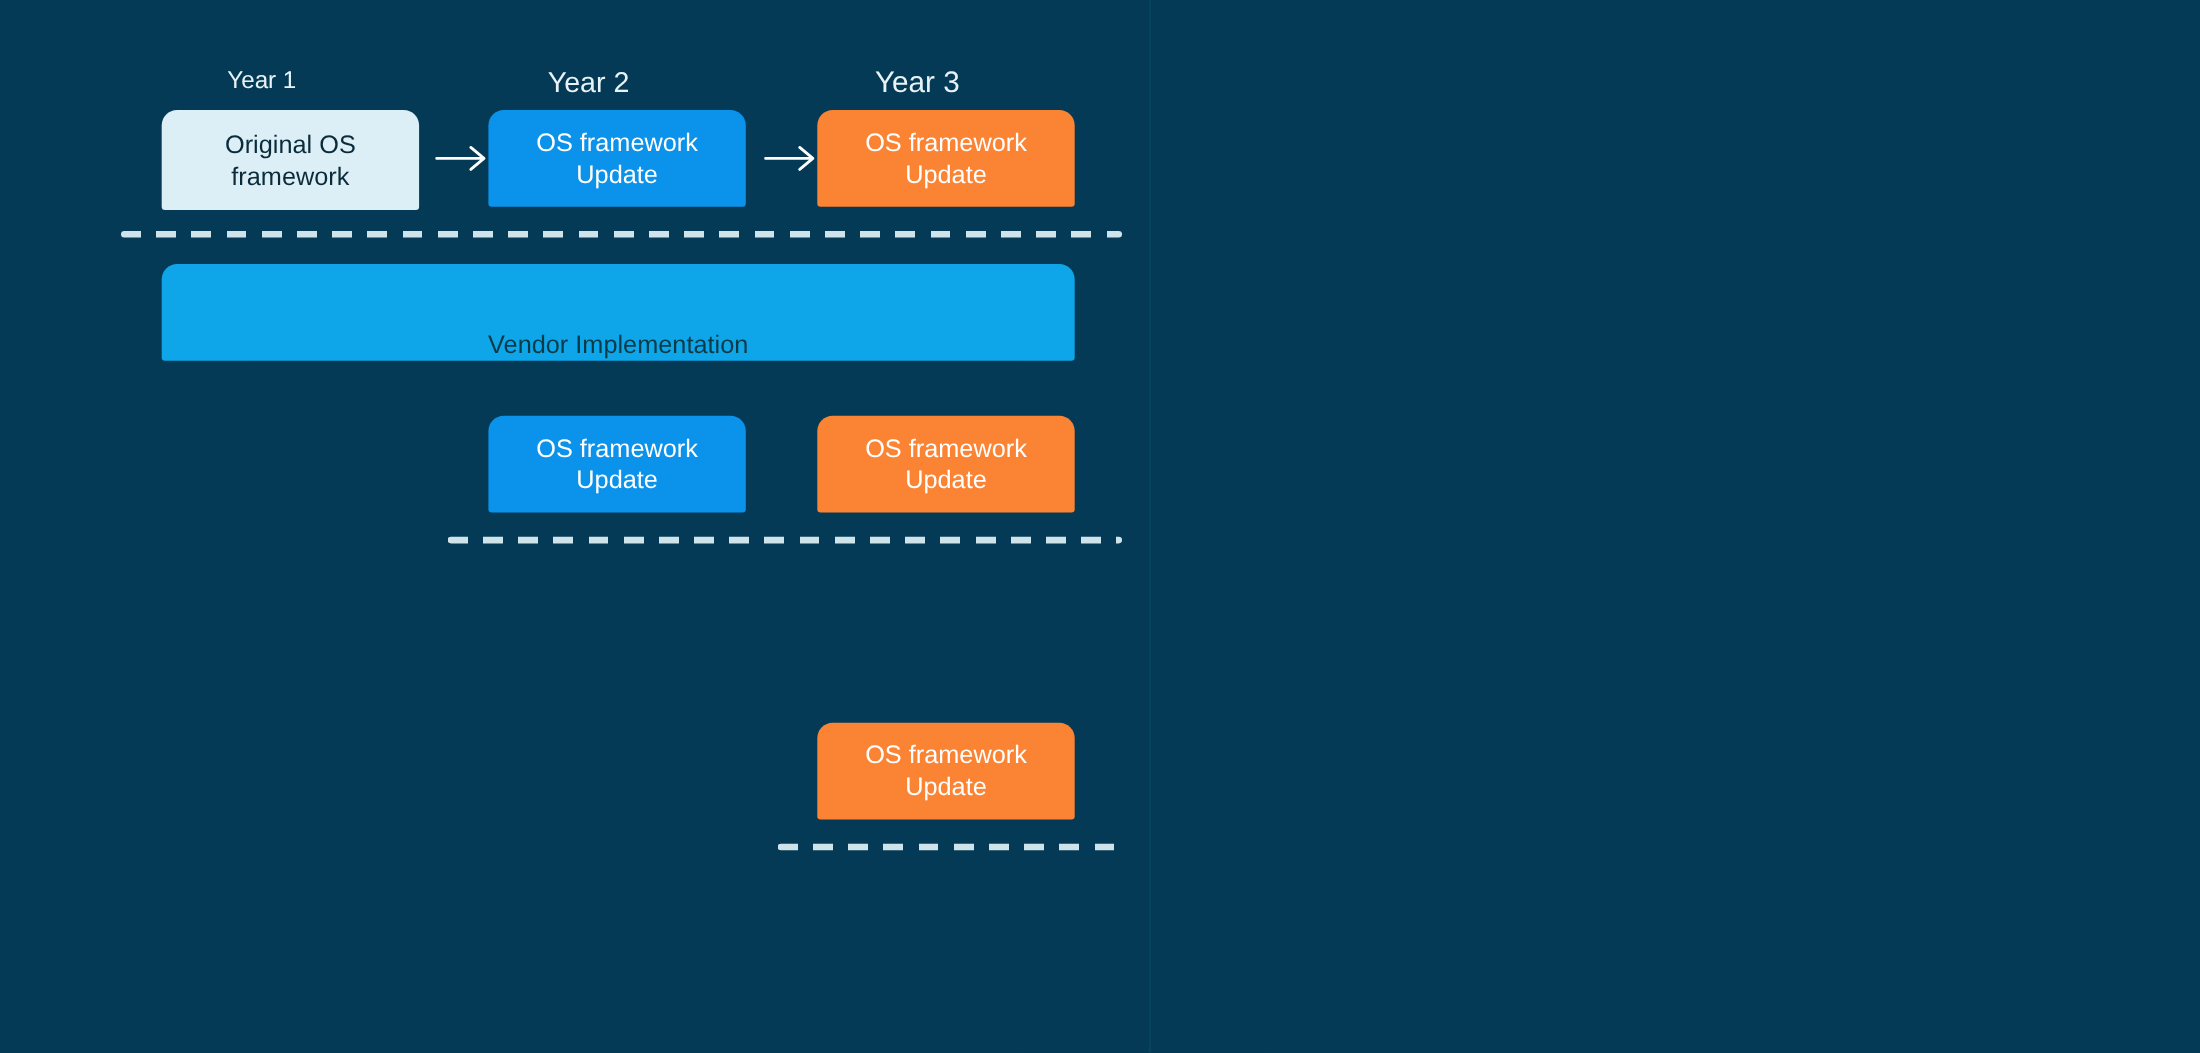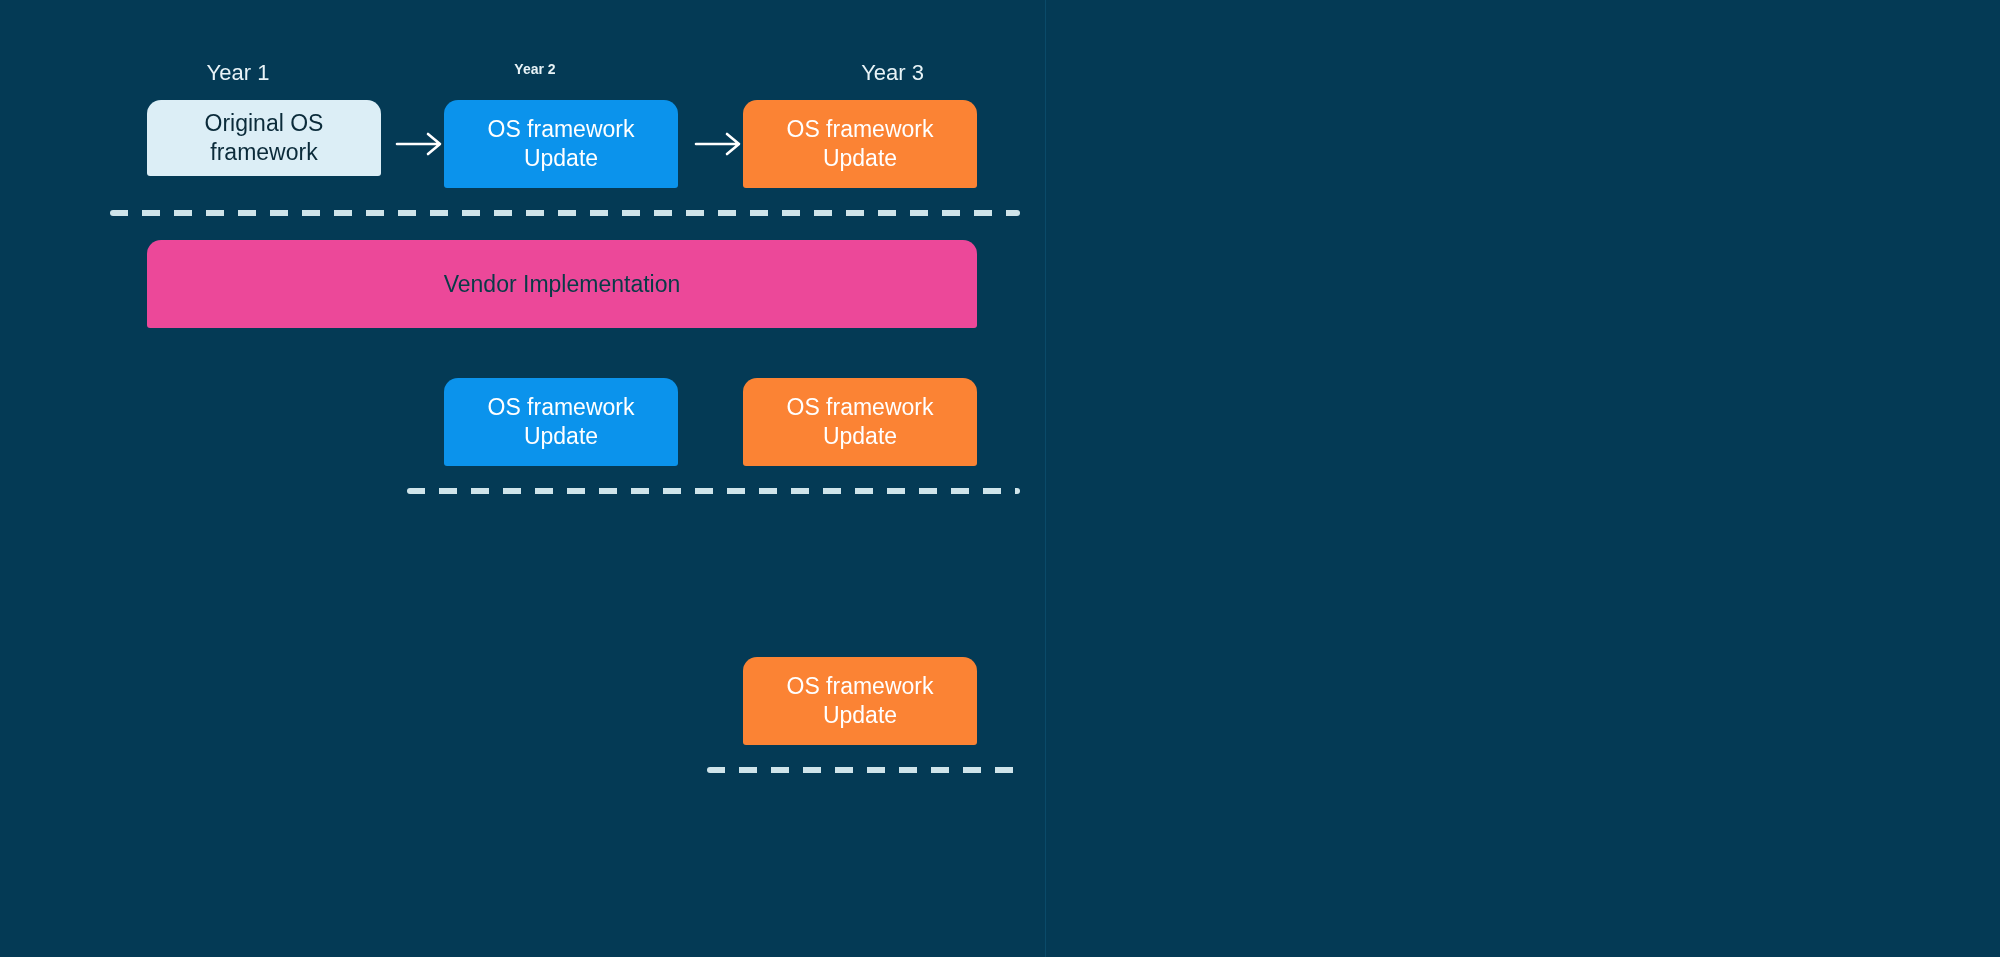--- a/index.html
+++ b/index.html
@@ -54,21 +54,21 @@
     line-height: 1.25;
     z-index: 5;
   }
   .card.all-round { border-radius: 14px; }
 
   .card-text { display: block; }
 
   .c-white  { background: #dceef6; color: #0b2b3a; }
   .c-blue   { background: #0b93ec; color: #ffffff; }
   .c-orange { background: #fb8334; color: #ffffff; }
-  .c-green  { background: #ec4899; color: #083b47; }
+  .c-green  { background: #0ea5e9; color: #083b47; align-items: flex-end; }
 
   
   .dashed {
     position: absolute;
     height: 6px;
     background-image: repeating-linear-gradient(
       to right,
       #cfe4ea 0px, #cfe4ea 18px,
       rgba(0,0,0,0) 18px, rgba(0,0,0,0) 32px
     );
@@ -82,24 +82,24 @@
     z-index: 9;
   }
   .arrow svg { display: block; }
 </style>
 </head>
 <body>
 
 <div class="panel" id="panel-left">
 
   <div class="year-label" style="left:108px; top:62px; width:180px; font-size:22px;">Year 1</div>
-  <div class="year-label" style="left:405px; top:62px; width:180px; font-size:14px;font-weight:bold;">Year 2</div>
-  <div class="year-label" style="left:704px; top:62px; width:180px; font-size:22px;text-align:right;">Year 3</div>
-
-  <div class="card c-white" style="left:107px; top:100px; width:234px; height:76px; font-size:23px;">
+  <div class="year-label" style="left:405px; top:62px; width:180px; font-size:26px;">Year 2</div>
+  <div class="year-label" style="left:704px; top:62px; width:180px; font-size:27px;">Year 3</div>
+
+  <div class="card c-white" style="left:107px; top:100px; width:234px; height:91px; font-size:23px;">
     <span class="card-text">
       <span>Original OS</span><br>
       <span>framework</span>
     </span>
   </div>
 
   <div class="arrow" style="left:355px; top:130px;">
     <svg width="52" height="28" viewBox="0 0 52 28" aria-hidden="true">
       <path d="M2 14 H44 M33 4 L45 14 L33 24" fill="none" stroke="#ffffff" stroke-width="2.6" stroke-linecap="round" stroke-linejoin="round"></path>
     </svg>

